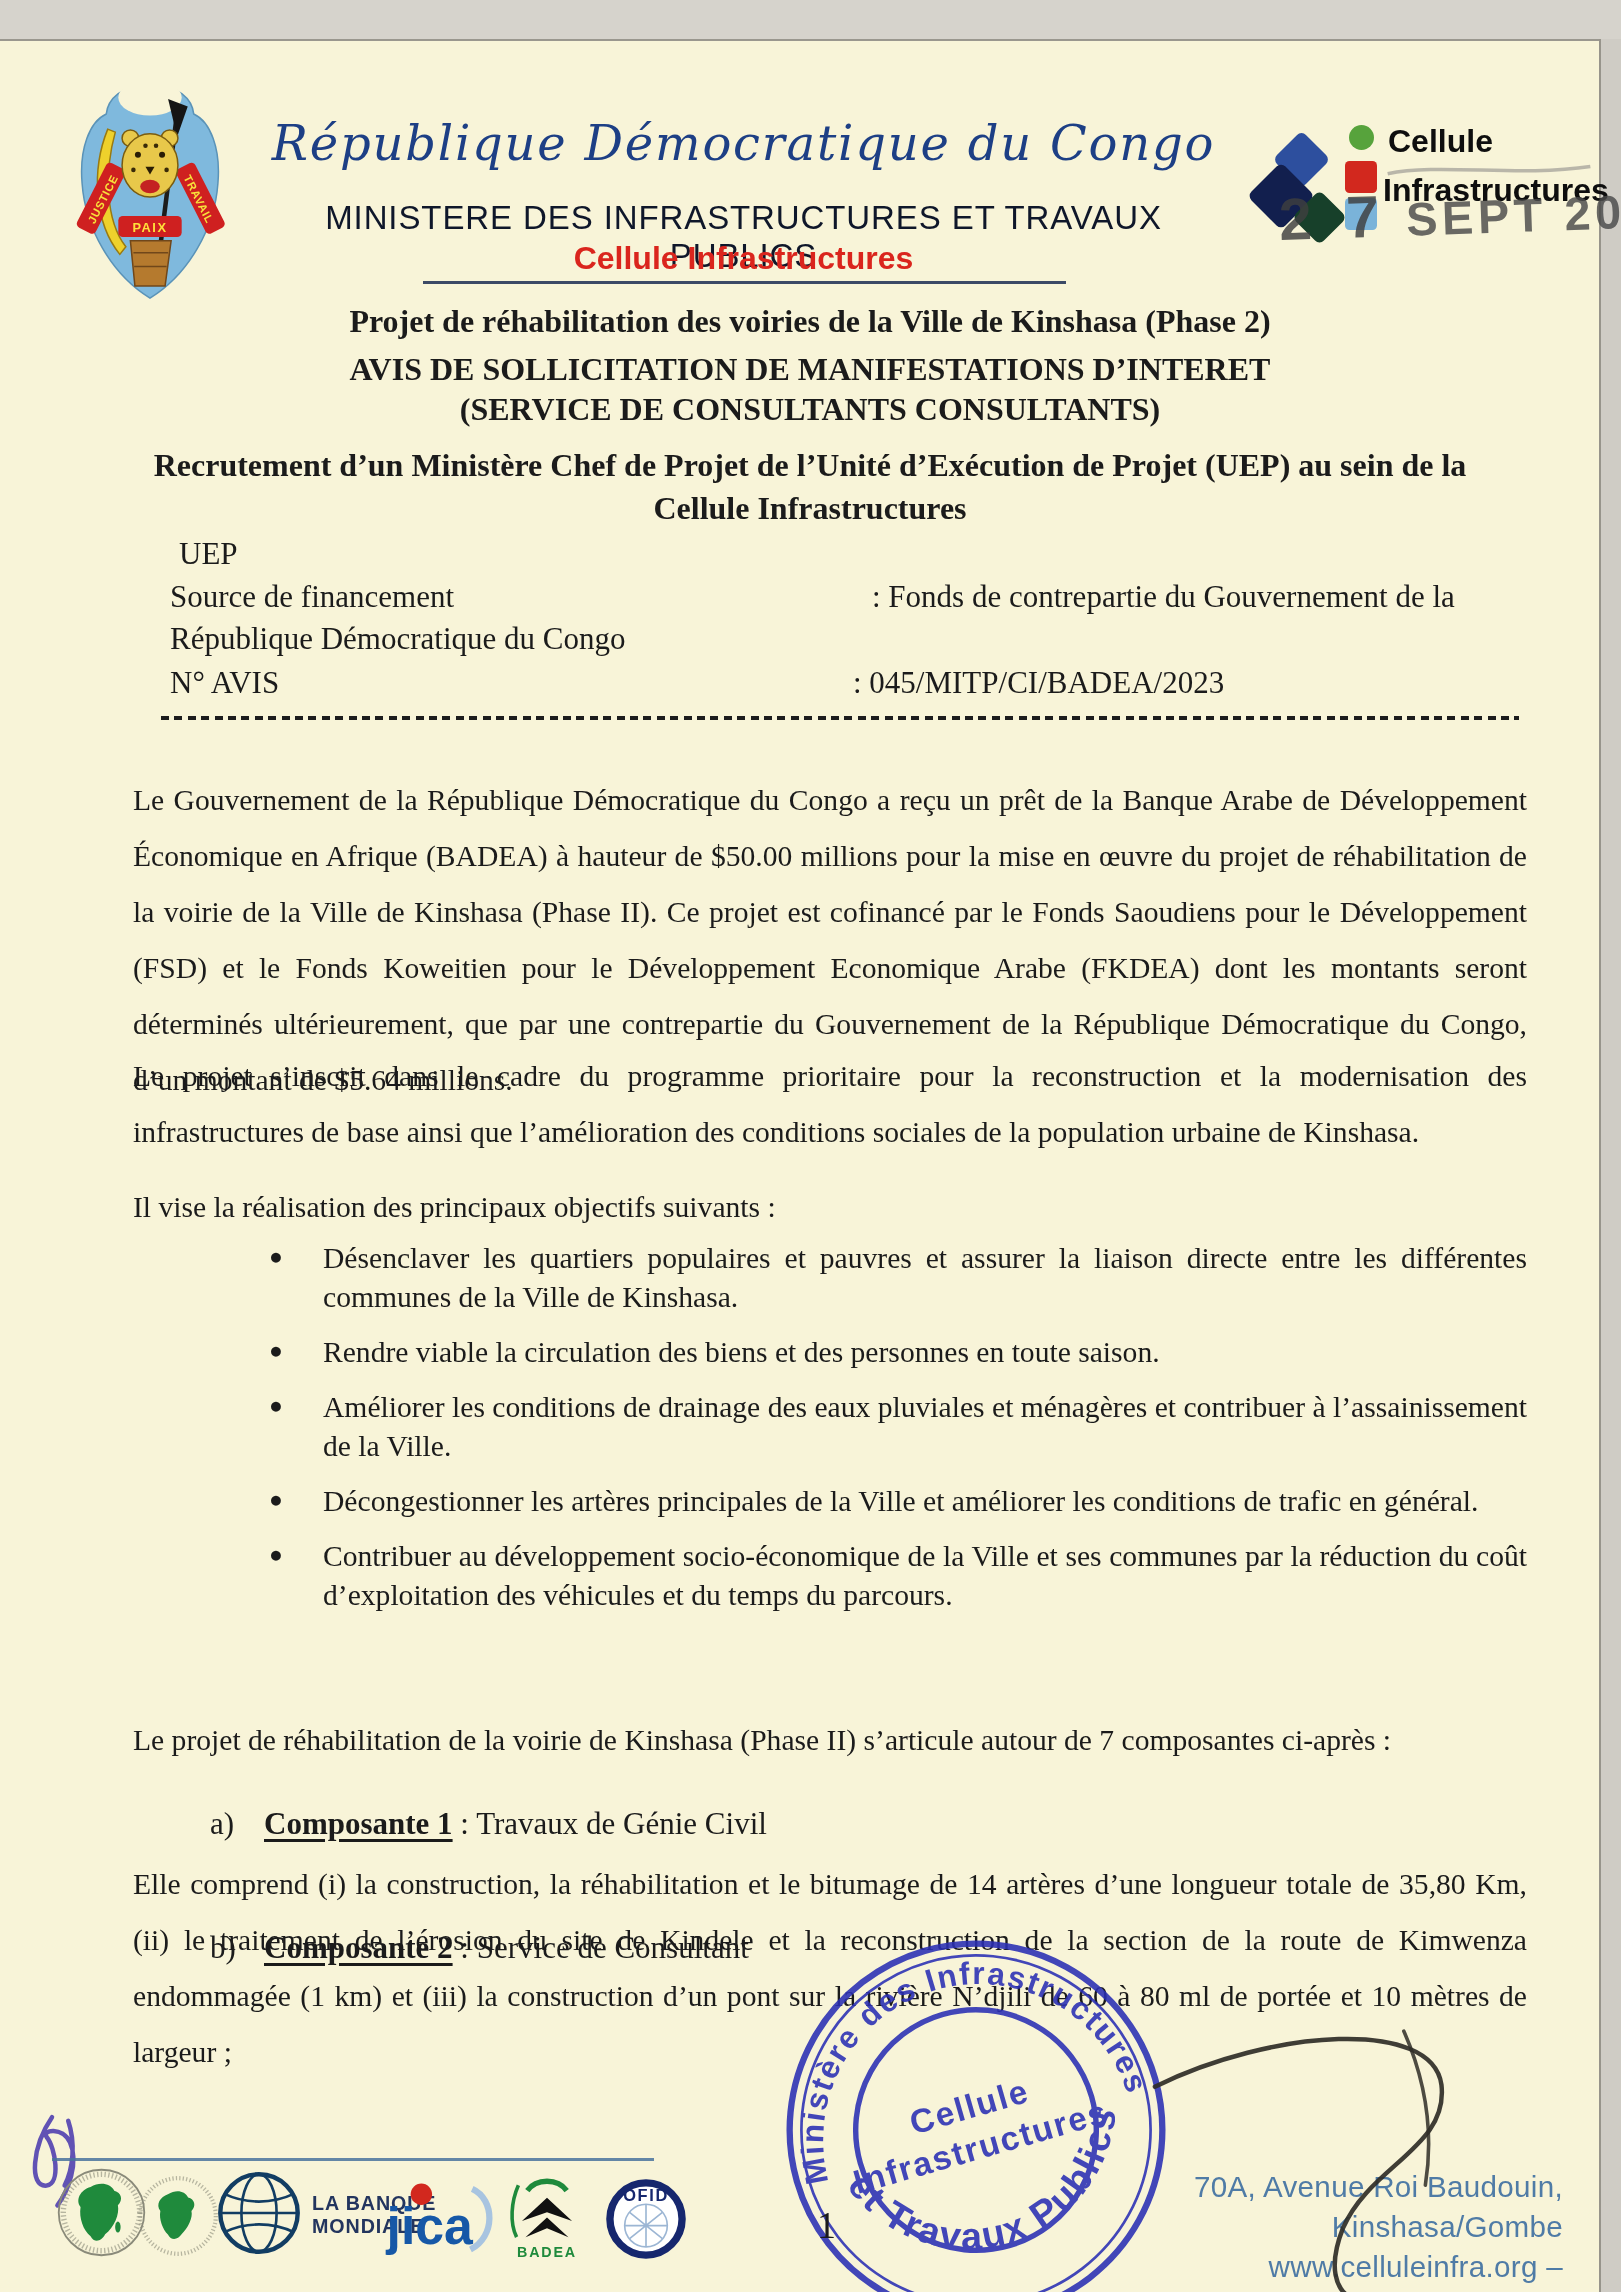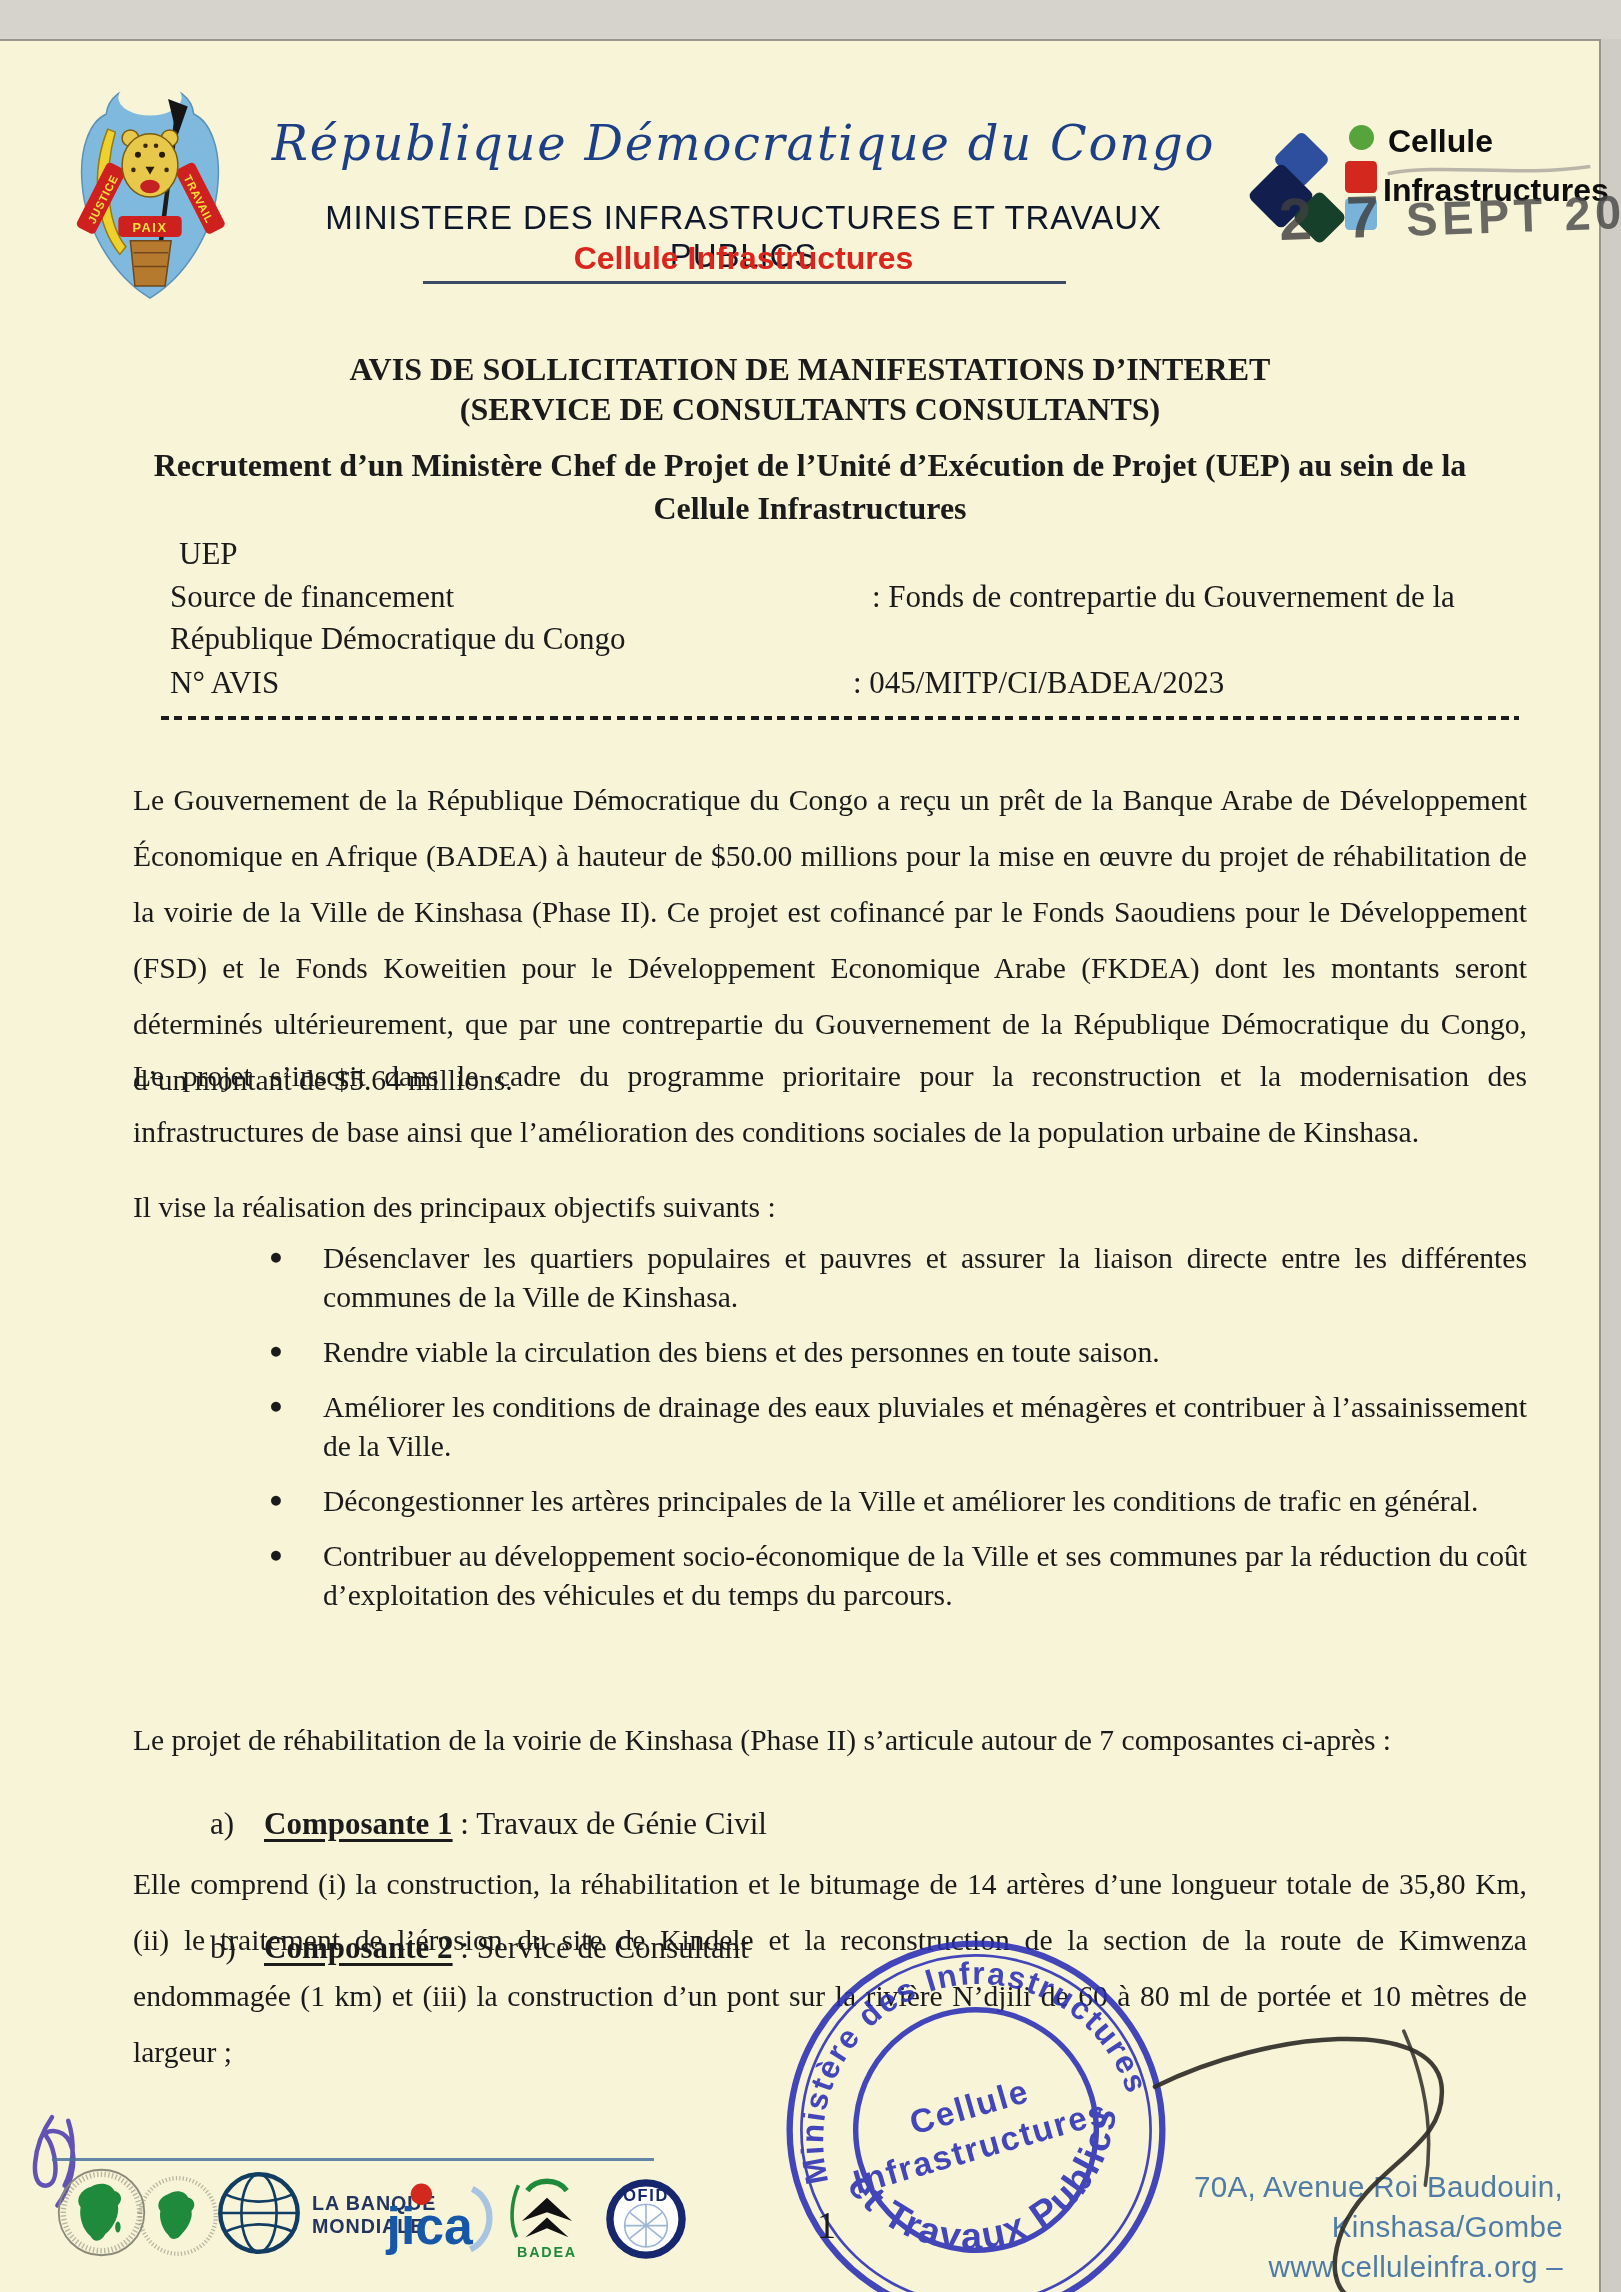--- a/index.html
+++ b/index.html
@@ -110,20 +110,21 @@
     <svg class="abs" style="left:133px;top:47px;" width="208" height="16" viewBox="0 0 232 18">
       <path d="M2,12 C60,0 150,16 230,4" fill="none" stroke="#a9a69e" stroke-width="4" opacity=".8"></path>
     </svg>
     <div class="logo-word" style="left:131px;top:56px;">Infrastructures</div>
   </div>
 
   <div class="abs datestamp" style="left:1279px;top:179px;">
     <span class="day">2 7</span><span class="rest">SEPT 2023</span>
   </div>
 
+  <div class="abs t-center t1" style="top:303px;">Projet de réhabilitation des voiries de la Ville de Kinshasa (Phase 2)</div>
   <div class="abs t-center t1" style="top:351px;">AVIS DE SOLLICITATION DE MANIFESTATIONS D’INTERET</div>
   <div class="abs t-center t1" style="top:391px;">(SERVICE DE CONSULTANTS CONSULTANTS)</div>
   <div class="abs t1" style="left:125px;top:444px;width:1370px;text-align:center;line-height:43px;font-weight:bold;">Recrutement d’un Ministère Chef de Projet de l’Unité d’Exécution de Projet (UEP) au sein de la Cellule Infrastructures</div>
 
   <div class="abs info" style="left:179px;top:536px;">UEP</div>
   <div class="abs info" style="left:170px;top:579px;">Source de financement</div>
   <div class="abs info" style="left:853px;top:579px;margin-left:19px;">: Fonds de contrepartie du Gouvernement de la</div>
   <div class="abs info" style="left:170px;top:621px;">République Démocratique du Congo</div>
   <div class="abs info" style="left:170px;top:665px;">N° AVIS</div>
   <div class="abs info" style="left:853px;top:665px;">: 045/MITP/CI/BADEA/2023</div>

